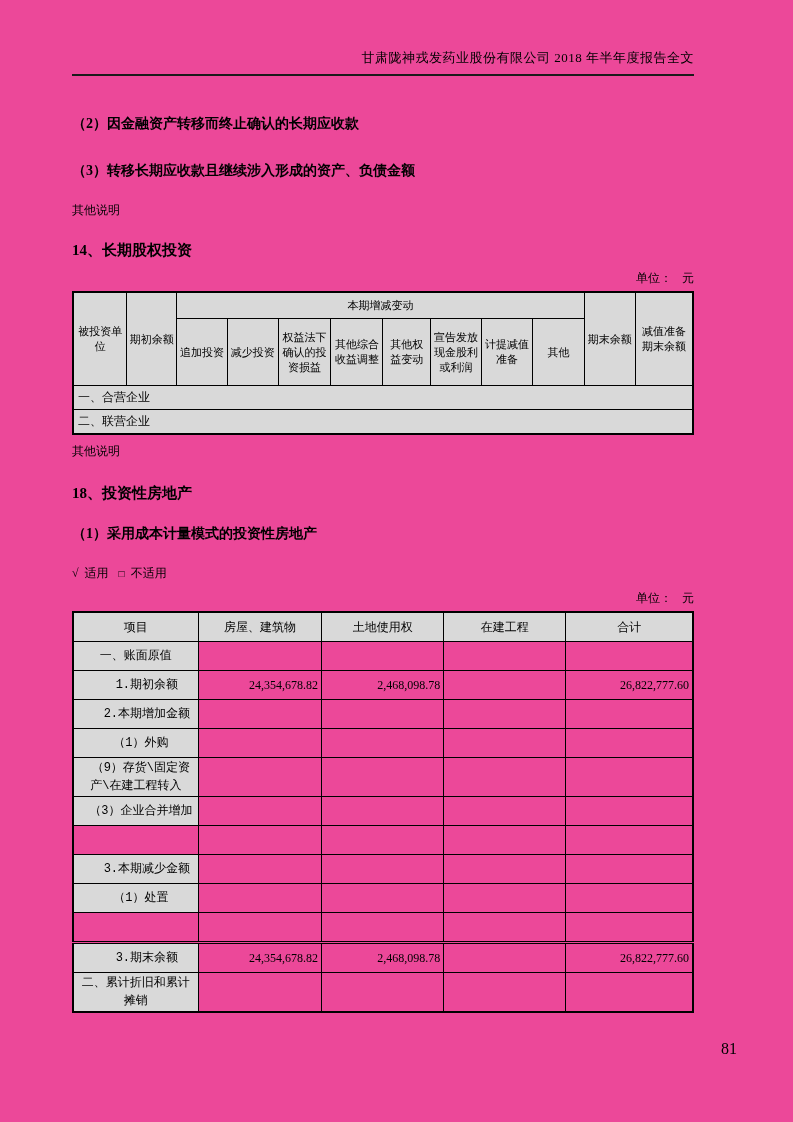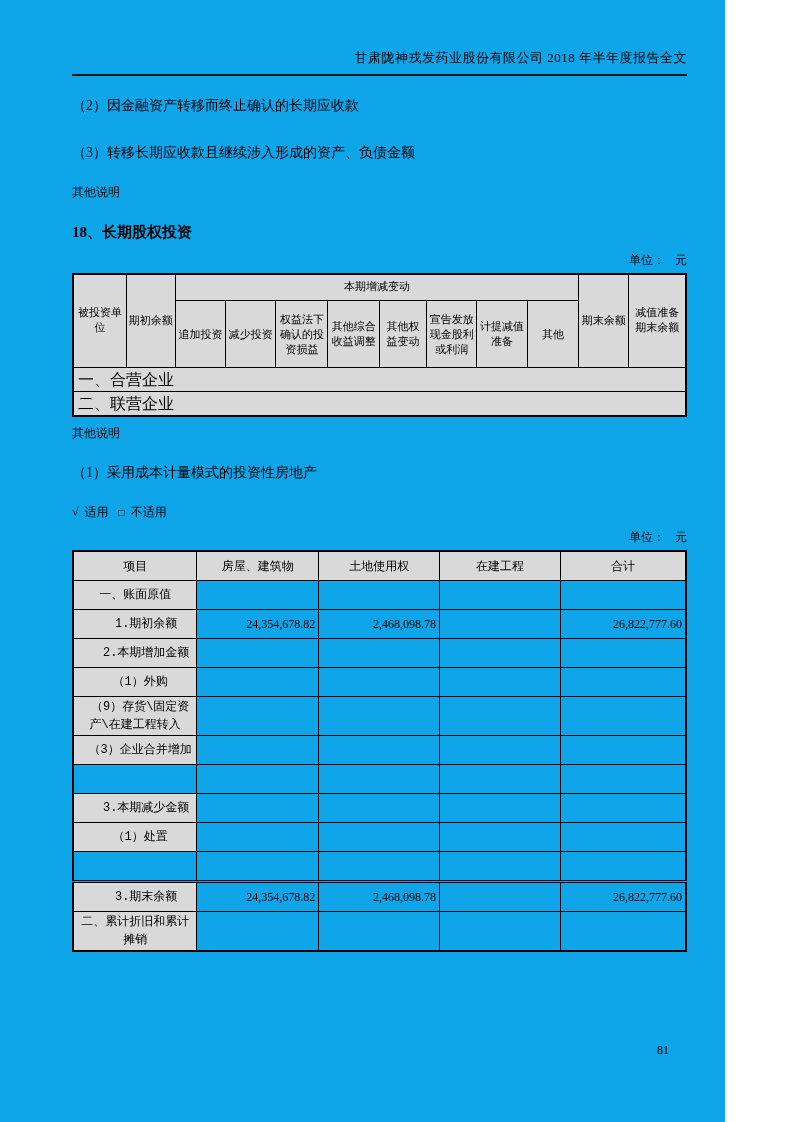--- a/index.html
+++ b/index.html
@@ -1,71 +1,71 @@
 <!DOCTYPE html>
 <html><head>
 <meta charset="utf-8">
 <style>
   html,body { margin:0; padding:0; background:#ffffff; }
   .page {
-    position:relative; width:725px; height:1122px; box-sizing:border-box;
-    padding:50px 38px 0 72px; background:#0ea5e9; color:#000;
+    position:relative; width:793px; height:1122px; box-sizing:border-box;
+    padding:50px 99px 0 72px; background:#ec4899; color:#000;
     font-family:"Liberation Serif","DejaVu Serif",serif; overflow:hidden;
   }
   .doc-header { text-align:right; font-size:13px; line-height:16px; padding-bottom:8px;
     border-bottom:2px solid #1a1a1a; letter-spacing:.5px; }
-  .h3 { font-size:14px; font-weight:normal; margin:21px 0 0 0; }
+  .h3 { font-size:14px; font-weight:bold; margin:39px 0 0 0; }
   .h2 { font-size:15px; font-weight:bold; margin:22px 0 0 0; }
   .note { font-size:12px; margin:22px 0 0 0; }
   .note2 { font-size:12px; margin:8px 0 0 0; }
   .unit { font-size:12px; text-align:right; margin:10px 0 4px 0; }
   .unit .u-val { margin-left:10px; }
   .appl { font-size:12px; margin:22px 0 0 0; }
   .appl .sym { margin-right:6px; }
   .appl .box { font-size:10px; margin:0 6px 0 10px; }
 
   table { border-collapse:collapse; width:100%; table-layout:fixed; margin-top:3px; }
   table { border:2px solid #000; }
   td { border:1px solid #000; vertical-align:middle; word-break:break-all; }
 
   
   .t1 td { font-size:11px; line-height:15px; text-align:center; padding:2px 2px; }
   .t1 .h { background:#d9d9d9; }
-  .t1 tr.r1 td { height:21px;font-family:Liberation Mono, monospace; }
+  .t1 tr.r1 td { height:21px; }
   .t1 tr.r2 td { height:62px; }
-  .t1 .g { background:#d9d9d9; text-align:left; font-size:16px; height:19px; padding:2px 4px; }
+  .t1 .g { background:#d9d9d9; text-align:left; font-size:12px; height:19px; padding:2px 4px; }
 
   
   .t2 td { font-size:12px; line-height:18px; height:26px; padding:1px 3px; }
   .t2 .th { background:#d9d9d9; text-align:center; }
   .t2 .lbl { text-align:center;font-family:Liberation Mono, monospace; }
   .t2 .lbl.g { background:#d9d9d9; }
   .t2 .i1 { text-indent:22px; }
   .t2 .i2 { text-indent:10px; }
   .t2 .val { text-align:right; }
   .t2 tr.dbl td { border-top:3px double #000; }
 
-  .page-num { position:absolute; right:56px; bottom:64px; font-size:12px; }
+  .page-num { position:absolute; right:56px; bottom:64px; font-size:16px; }
 </style>
 </head>
 <body>
 
 <div class="page">
 
   <div class="doc-header">
     <span>甘肃陇神戎发药业股份有限公司 2018 年半年度报告全文</span>
   </div>
 
   <div class="h3">（2）因金融资产转移而终止确认的长期应收款</div>
 
   <div class="h3" style="margin-top:29px">（3）转移长期应收款且继续涉入形成的资产、负债金额</div>
 
   <div class="note">其他说明</div>
 
-  <div class="h2">18、长期股权投资</div>
+  <div class="h2">14、长期股权投资</div>
 
   <div class="unit">
     <span>单位：</span><span class="u-val">元</span>
   </div>
 
   <table class="t1">
     <colgroup>
       <col style="width:8.7%">
         <col style="width:8.0%">
         <col style="width:8.2%">
@@ -101,20 +101,21 @@
         <td colspan="12" class="g">一、合营企业</td>
       </tr>
       <tr>
         <td colspan="12" class="g">二、联营企业</td>
       </tr>
     </tbody>
   </table>
 
   <div class="note2">其他说明</div>
 
+  <div class="h2" style="margin-top:24px">18、投资性房地产</div>
 
   <div class="h3" style="margin-top:22px;font-size:14px">（1）采用成本计量模式的投资性房地产</div>
 
   <div class="appl">
     <span class="sym">√</span><span>适用</span><span class="box">□</span><span>不适用</span>
   </div>
 
   <div class="unit" style="margin-top:8px">
     <span>单位：</span><span class="u-val">元</span>
   </div>

